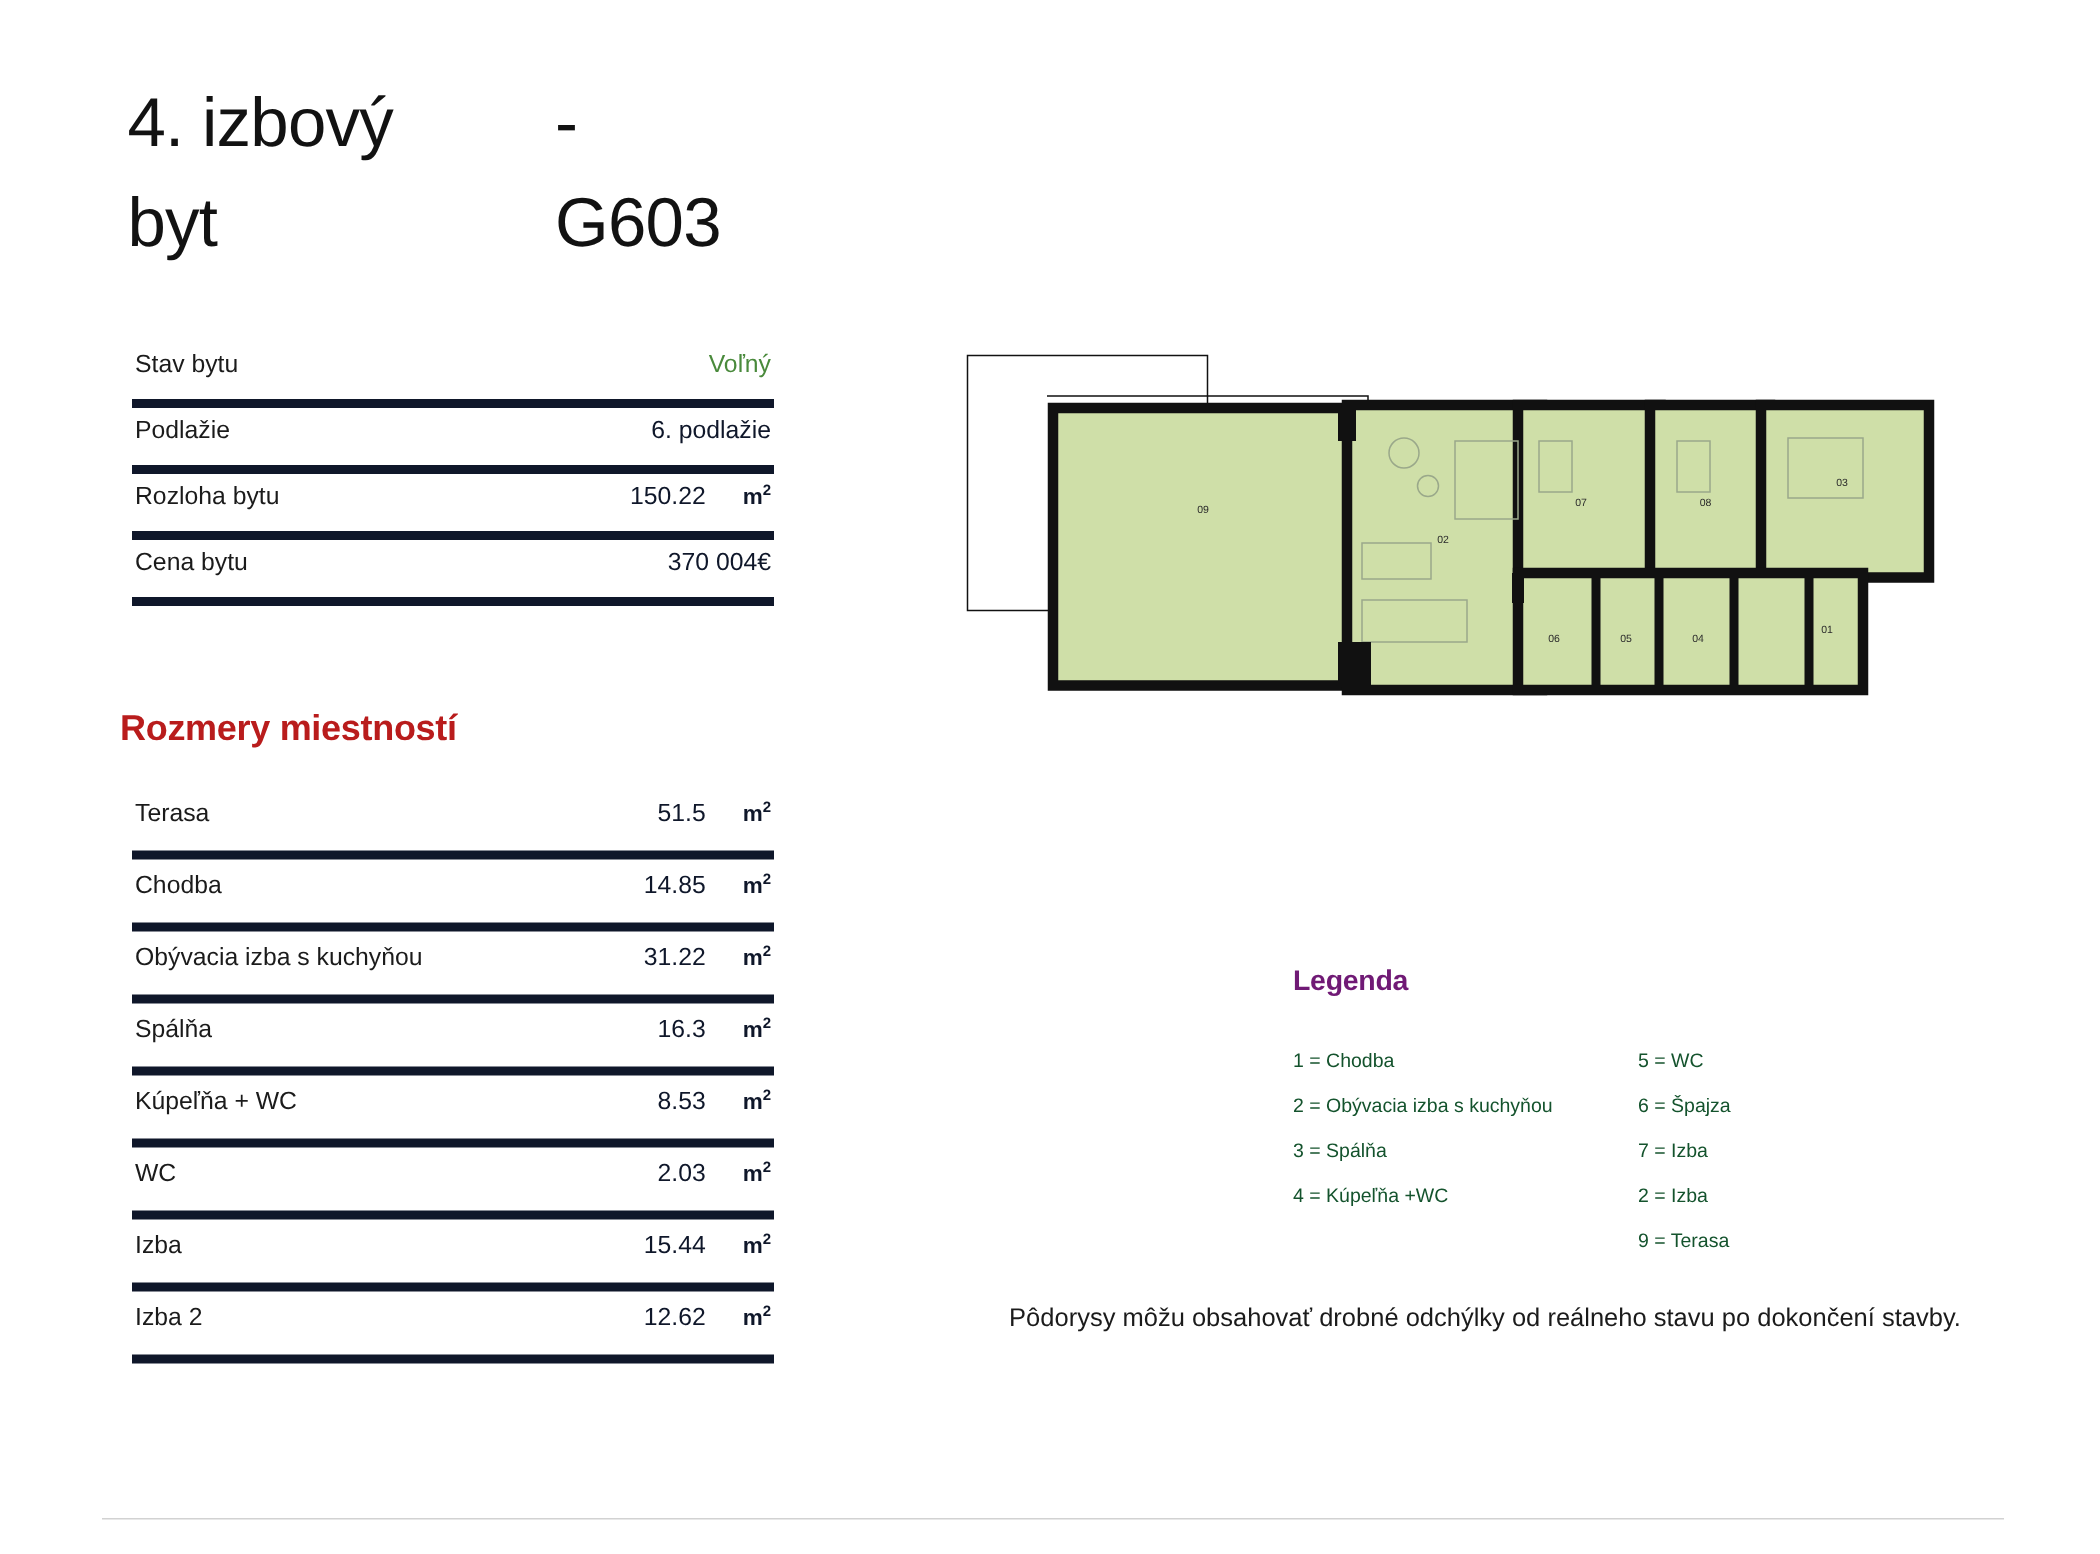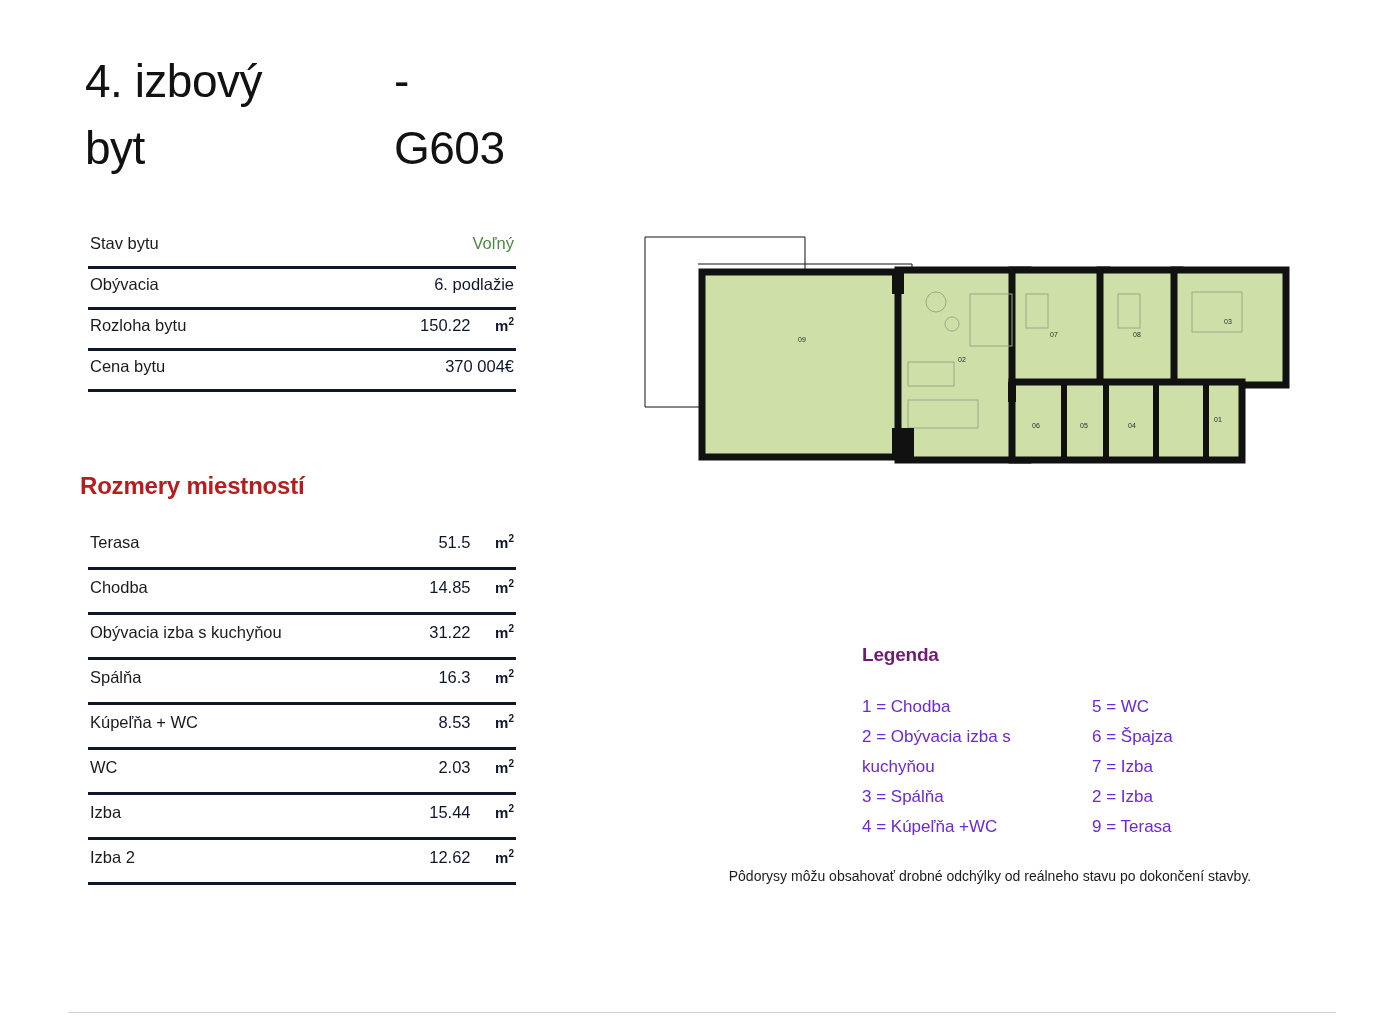--- a/index.html
+++ b/index.html
@@ -24,42 +24,41 @@
     width: 620px;
     font-size: 46px;
     font-weight: 400;
     letter-spacing: -0.5px;
     line-height: 1.45;
     color: #121212;
   }
   .title-row {
     display: flex;
     align-items: baseline;
-    gap: 24px;
   }
   .title-left {
     width: 285px;
     flex: 0 0 285px;
   }
   .title-right {
     flex: 1 1 auto;
   }
 
   
   .info-table {
     position: absolute;
     left: 88px;
     top: 232px;
     width: 428px;
   }
   .info-row {
     display: flex;
     justify-content: space-between;
     align-items: baseline;
-    border-bottom: 3px solid #0f172a;
+    border-bottom: 6px solid #0f172a;
     padding: 6px 2px 13px 2px;
     font-size: 16.5px;
   }
   .info-row:first-child { padding-top: 2px; }
   .info-label { color: #1b1b1b; }
   .info-value { color: #0f172a; white-space: nowrap; }
   .info-value.free { color: #4a8a3c; margin-left: 28px; }
   sup {
     font-size: 10px;
     vertical-align: super;
@@ -120,35 +119,35 @@
     font-weight: bold;
     letter-spacing: -0.2px;
     color: #701a75;
   }
   .legend {
     position: absolute;
     left: 862px;
     top: 692px;
     width: 460px;
     display: flex;
-    font-size: 17px;
-    color: #6d28d9;
+    font-size: 13px;
+    color: #14532d;
     line-height: 30px;
   }
   .legend-col { width: 230px; }
   .legend-item { white-space: normal; max-width: 200px; }
 
   
   .disclaimer {
     position: absolute;
     left: 640px;
     top: 866px;
     width: 700px;
     text-align: center;
-    font-size: 14px;
+    font-size: 17px;
     line-height: 1.55;
     color: #1b1b1b;
   }
 </style>
 </head>
 <body>
 
 <div class="title-block">
   <div class="title-row">
     <span class="title-left">4. izbový</span>
@@ -161,21 +160,21 @@
 </div>
 
 <div class="info-table">
 
   <div class="info-row">
     <span class="info-label">Stav bytu</span>
     <span class="info-value free">Voľný</span>
   </div>
 
   <div class="info-row">
-    <span class="info-label">Obývacia</span>
+    <span class="info-label">Podlažie</span>
     <span class="info-value">6. podlažie</span>
   </div>
 
   <div class="info-row">
     <span class="info-label">Rozloha bytu</span>
     <span class="info-value"><span>150.22</span> <span class="unit">m<sup>2</sup></span></span>
   </div>
 
   <div class="info-row">
     <span class="info-label">Cena bytu</span>

